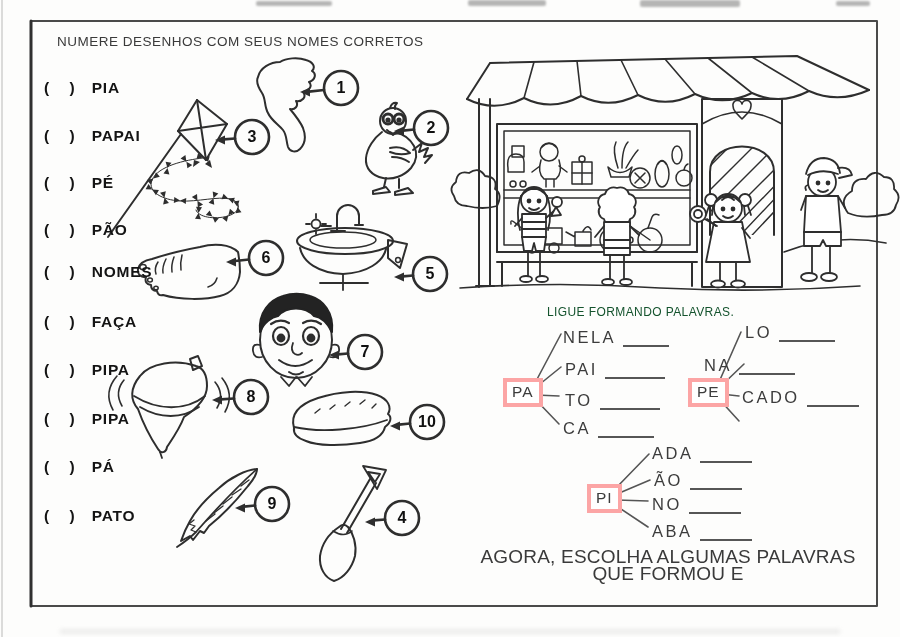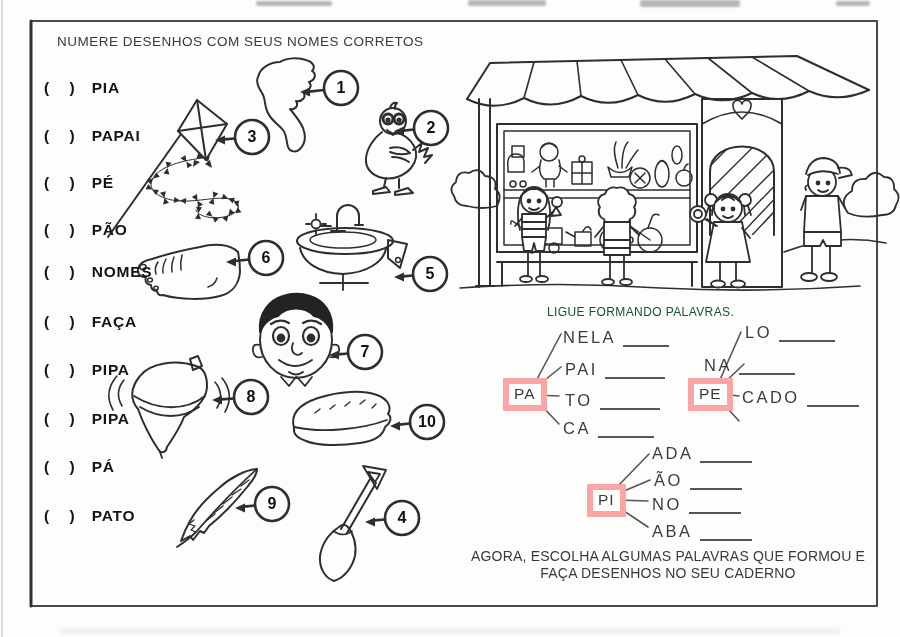--- a/index.html
+++ b/index.html
@@ -11,24 +11,24 @@
   .rtitle{left:510px;top:34px;font-size:13.5px;letter-spacing:.4px;color:#3a3a3a;}
   .ligue{left:547px;top:305px;font-size:12px;letter-spacing:.4px;color:#14532d;}
   .word-row{position:absolute;left:44px;display:flex;align-items:baseline;
             font-weight:700;font-size:15.5px;letter-spacing:.8px;color:#141414;}
   .paren{letter-spacing:8px;white-space:pre;margin-right:9px;}
   .num{position:absolute;transform:translate(-50%,-50%);font-weight:700;font-size:16px;color:#101010;}
   .syl-row{position:absolute;display:flex;align-items:flex-end;
            font-size:16.5px;letter-spacing:2.5px;color:#3c3c3c;}
   .blank{display:inline-block;border-bottom:2px solid #565656;height:15px;margin-left:7px;}
   .w46{width:46px}.w52{width:52px}.w56{width:56px}.w60{width:60px}
-  .pbox{position:absolute;border:6px solid #fca5a5;background:#fff;padding:1px 5px 2px 5px;
+  .pbox{position:absolute;border:4px solid #fca5a5;background:#fff;padding:1px 5px 2px 5px;
         font-size:15.5px;letter-spacing:1px;color:#3c3c3c;}
   .footer{position:absolute;left:462px;top:548px;width:412px;text-align:center;
-          font-size:14px;line-height:17px;letter-spacing:.2px;color:#3a3a3a;}
+          font-size:19px;line-height:17px;letter-spacing:.2px;color:#3a3a3a;}
   .smudge{position:absolute;background:#6f6f6f;opacity:.5;border-radius:2px;filter:blur(1px);}
   .edge-shadow{position:absolute;left:1px;top:0;width:2px;height:637px;background:#9a9a9a;opacity:.35;}
   .bottom-shadow{position:absolute;left:60px;top:629px;width:780px;height:5px;background:#888;opacity:.14;filter:blur(2px);}
 </style>
 </head>
 <body>
 
 <div class="page">
 
   <div class="smudge" style="left:256px;top:1px;width:76px;height:5px"></div>
@@ -460,16 +460,15 @@
     <span>NO</span>
     <span class="blank w52"></span>
   </div>
   <div class="syl-row" style="left:652px;top:522px">
     <span>ABA</span>
     <span class="blank w52"></span>
   </div>
 
   <div class="footer">
     <div>AGORA, ESCOLHA ALGUMAS PALAVRAS QUE FORMOU E</div>
-    <div>FAÇA DESENHOS NO SEU CADERNO</div>
   </div>
 
 </div>
 
 </body></html>

